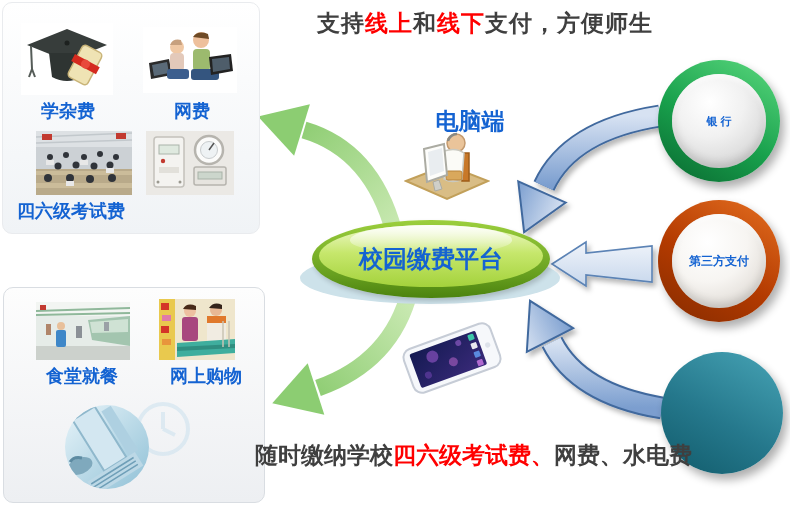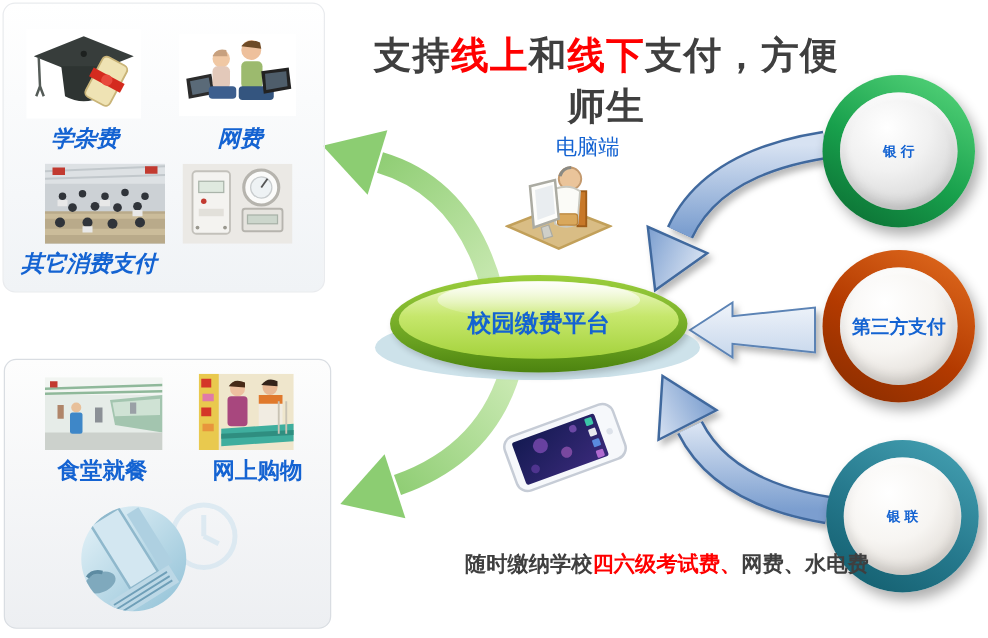--- a/index.html
+++ b/index.html
@@ -1,63 +1,63 @@
 <!DOCTYPE html>
 <html><head>
 <meta charset="utf-8">
 <style>
   html,body{margin:0;padding:0;background:#fff;}
   #stage{position:relative;width:790px;height:510px;overflow:hidden;background:#fff;
          font-family:"Liberation Sans",sans-serif;}
   
-  .big-title{position:absolute;left:290px;top:24px;width:390px;text-align:center;
-             font-size:30px;font-weight:bold;color:#3f3f3f;letter-spacing:1px;z-index:5;}
+  .big-title{position:absolute;left:290px;top:8px;width:390px;text-align:center;
+             font-size:23px;font-weight:bold;color:#3f3f3f;letter-spacing:1px;z-index:5;}
   .big-title .hl{color:#ff0000;}
-  .bottom-note{position:absolute;left:255px;top:440px;width:440px;text-align:right;
-               font-size:17px;font-weight:bold;color:#3f3f3f;z-index:5;}
+  .bottom-note{position:absolute;left:255px;top:440px;width:440px;text-align:left;
+               font-size:23px;font-weight:bold;color:#3f3f3f;z-index:5;}
   .bottom-note .hl{color:#ff0000;}
   
   .panel{position:absolute;border-radius:10px;z-index:2;}
   #panel-top{left:2px;top:2px;width:256px;height:230px;
              background:linear-gradient(180deg,#ffffff 0%,#f0f3f6 100%);
-             border:1px solid #e9ebee;font-style:italic;}
+             border:1px solid #e9ebee;}
   #panel-bottom{left:3px;top:287px;width:260px;height:214px;
              background:linear-gradient(180deg,#fdfdfd 0%,#edeff2 100%);
              border:1px solid #d9dde2;}
   .fee-label{position:absolute;text-align:center;font-size:18px;font-weight:bold;color:#1463d2;}
   .fig{position:absolute;}
   
   .platform-shadow{position:absolute;left:300px;top:252px;width:260px;height:52px;
                    border-radius:50%;background:#cde2ea;z-index:2;}
   .platform{position:absolute;left:312px;top:220px;width:238px;height:78px;border-radius:50%;
             background:linear-gradient(180deg,#9ccf3d 0%,#679f1f 70%,#4c830f 100%);
             z-index:3;display:flex;align-items:center;justify-content:center;
             box-shadow:2px 3px 5px rgba(0,0,0,0.18);}
   .platform-inner{position:absolute;left:7px;right:7px;top:5px;bottom:11px;border-radius:50%;
             background:linear-gradient(180deg,#eff9cd 0%,#c6e76c 45%,#a4d23c 100%);}
   .platform-gloss{position:absolute;left:16%;top:7%;width:68%;height:38%;border-radius:50%;
             background:linear-gradient(180deg,rgba(255,255,255,0.9),rgba(255,255,255,0.02));}
-  .platform-label{position:relative;font-size:19px;font-weight:bold;color:#1463d2;z-index:1;}
-  
-  .endpoint-label{position:absolute;text-align:center;font-size:17px;font-weight:normal;
+  .platform-label{position:relative;font-size:24px;font-weight:bold;color:#1463d2;z-index:1;}
+  
+  .endpoint-label{position:absolute;text-align:center;font-size:23px;font-weight:bold;
                   color:#1463d2;z-index:4;}
   #pc-label{left:420px;top:106px;width:100px;}
   #mobile-label{left:408px;top:396px;width:95px;}
   
   .pay-btn{position:absolute;width:122px;height:122px;z-index:4;}
   .ring{position:absolute;inset:0;border-radius:50%;box-shadow:4px 6px 10px rgba(0,0,0,0.32);}
   .ring-green{background:linear-gradient(210deg,#55d47a 5%,#18a04c 55%,#0b6e33 95%);}
   .ring-orange{background:linear-gradient(210deg,#e06a1e 5%,#b33a00 55%,#8a2d00 95%);}
   .ring-teal{background:linear-gradient(210deg,#44a0b2 5%,#25788c 55%,#135e6e 95%);}
   .btn-inner{position:absolute;inset:14px;border-radius:50%;display:flex;align-items:center;
              justify-content:center;font-weight:bold;color:#1463d2;
              background:radial-gradient(circle at 38% 30%,#ffffff 0%,#f7f5f2 45%,#ddd8d2 85%,#ccc6bf 100%);
              box-shadow:inset 0 -5px 9px rgba(0,0,0,0.14), inset 0 3px 5px rgba(255,255,255,0.9);}
   .btn-inner.silver{background:radial-gradient(circle at 40% 30%,#ffffff 0%,#f1f1f1 40%,#d2d2d2 85%,#c2c2c2 100%);}
-  .fs17{font-size:11px;} .fs15{font-size:15px;}
+  .fs17{font-size:11px;} .fs15{font-size:12px;}
   
   #arrow-layer{position:absolute;left:0;top:0;z-index:1;}
   .clipart{position:absolute;z-index:3;}
 </style>
 </head>
 <body>
 
 <div id="stage">
 
   <svg id="arrow-layer" width="790" height="510">
@@ -186,21 +186,21 @@
       <circle cx="17" cy="30" r="2.2" fill="#c23a30"></circle>
       <rect x="13" y="36" width="20" height="6" fill="#e2e0da"></rect>
       <circle cx="12" cy="51" r="1.5" fill="#9a988f"></circle>
         <circle cx="34" cy="51" r="1.5" fill="#9a988f"></circle>
       <circle cx="63" cy="19" r="14" fill="#fbfbfa" stroke="#b6b4ae" stroke-width="2.5"></circle>
       <circle cx="63" cy="19" r="8.5" fill="#eef2f4" stroke="#c8ccce"></circle>
       <path d="M63 19 L68 12" stroke="#555" stroke-width="1.5"></path>
       <rect x="48" y="36" width="32" height="18" rx="2" fill="#e6e4df" stroke="#b6b4ae" stroke-width="1.5"></rect>
       <rect x="52" y="41" width="24" height="7" fill="#ccd6cc" stroke="#a8b2a8"></rect>
     </svg>
-    <div class="fee-label" style="left:0;top:196px;width:136px">其它消费支付</div>
+    <div class="fee-label" style="left:0;top:196px;width:136px">四六级考试费</div>
   </div>
 
   <div id="panel-bottom" class="panel">
 
     <svg class="fig" style="left:32px;top:14px" width="94" height="58" viewBox="0 0 94 58">
       <rect width="94" height="58" fill="#e6ece8"></rect>
       <rect width="94" height="14" fill="#f2f5f2"></rect>
       <path d="M0 9 L94 6 M0 13 L94 11" stroke="#8fb89a" stroke-width="2"></path>
       <rect x="4" y="3" width="6" height="5" fill="#c23a30"></rect>
       <polygon points="52,18 94,14 94,44 56,38" fill="#a3c5af"></polygon>
@@ -310,20 +310,19 @@
   <div class="pay-btn" style="left:658px;top:60px">
     <div class="ring ring-green"></div>
     <div class="btn-inner silver fs17">银 行</div>
   </div>
   <div class="pay-btn" style="left:658px;top:200px">
     <div class="ring ring-orange"></div>
     <div class="btn-inner fs15">第三方支付</div>
   </div>
   <div class="pay-btn" style="left:661px;top:352px">
     <div class="ring ring-teal"></div>
-    <div class="btn-inner fs17">银 联</div>
   </div>
 
   <div class="bottom-note">
     <span>随时缴纳学校</span><span class="hl">四六级考试费、</span><span>网费、水电费</span>
   </div>
 
 </div>
 
 </body></html>

